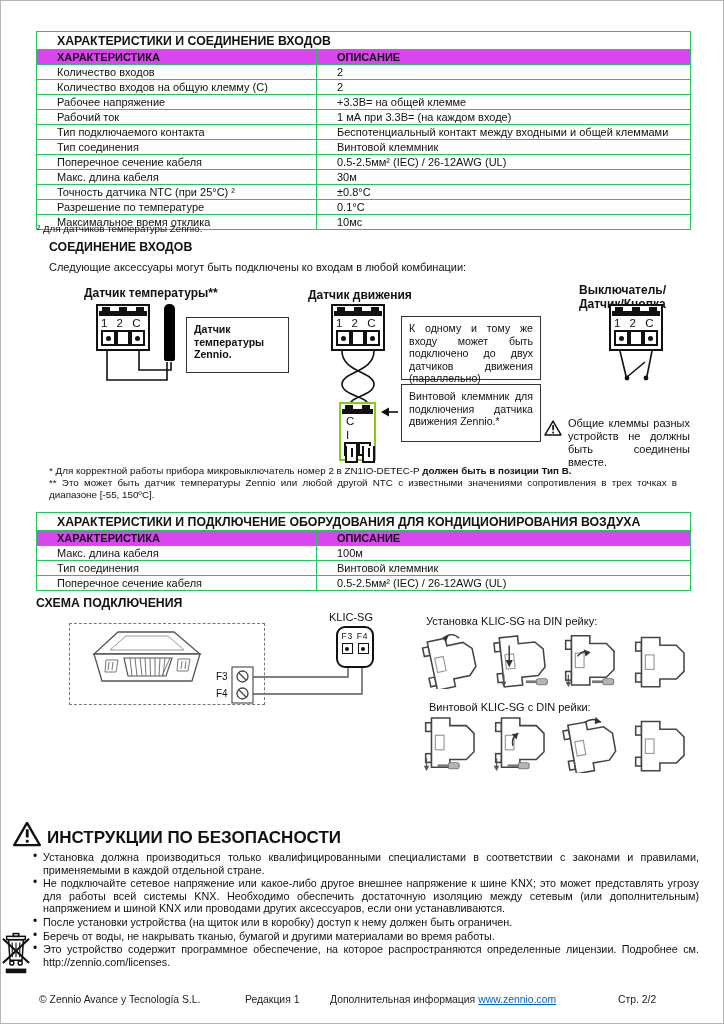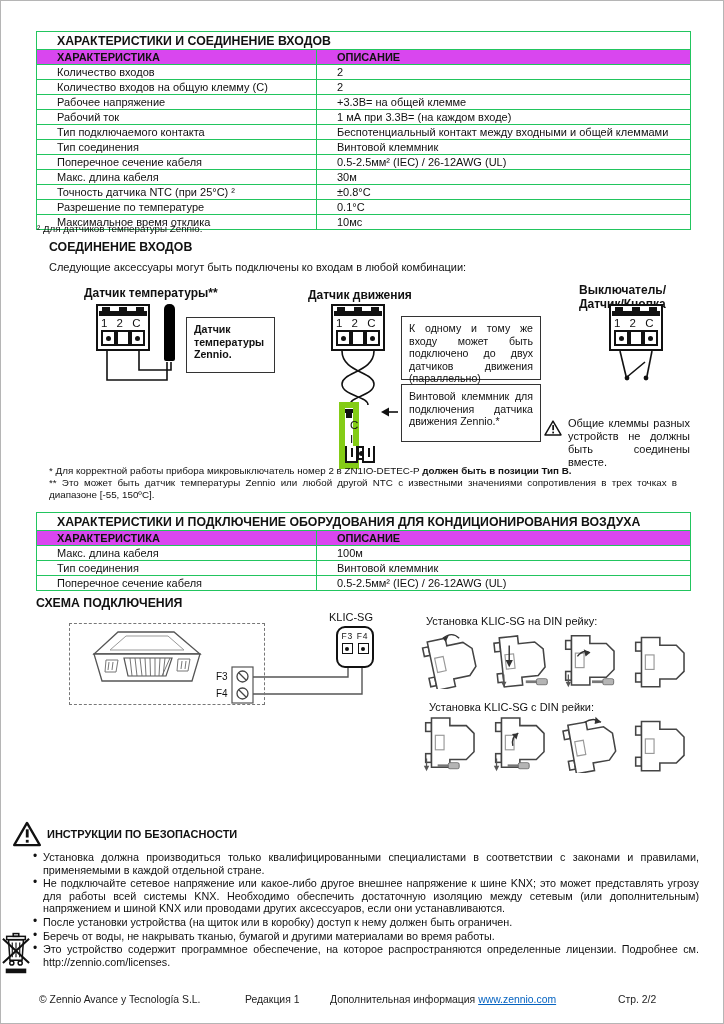--- a/index.html
+++ b/index.html
@@ -26,21 +26,21 @@
   
   .tblock{position:absolute;width:54px;border:2px solid #111;background:#fff;box-sizing:border-box;}
   .tb-bumps{display:flex;justify-content:space-around;height:4px;margin-top:1px;}
   .tb-bumps i{width:8px;height:4px;background:#111;}
   .tb-bar{height:5px;background:#111;margin:0 1px;}
   .tb-lab{font-size:11.5px;line-height:14px;letter-spacing:3px;padding-left:3px;}
   .tb-scr{display:flex;justify-content:space-between;padding:0 3px 3px;}
   .scr{width:12px;height:12px;border:2px solid #111;display:flex;align-items:center;
        justify-content:center;background:#fff;box-sizing:content-box;}
   .scr.on::after{content:"";width:5px;height:5px;background:#111;border-radius:50%;}
-  .cblock{position:absolute;width:20px;border:6px solid #84cc16;background:#fff;box-sizing:border-box;}
+  .cblock{position:absolute;width:37px;border:2px solid #84cc16;background:#fff;box-sizing:border-box;}
   .cb-scr{display:flex;justify-content:space-between;padding:0 3px 3px;}
   .cb-scr .scr{width:10px;height:10px;}
   .prong{position:absolute;width:9px;height:15px;border:2px solid #111;border-top:none;background:#fff;}
   .prong::after{content:"";display:block;width:2px;height:9px;background:#111;margin:2px auto 0;}
   .probe{position:absolute;width:11px;height:57px;background:#000;border-radius:5px 5px 2px 2px;}
   
   .dashed-box{position:absolute;border:1px dashed #777;}
   .klic-box{position:absolute;width:38px;height:42px;border:2.5px solid #111;border-radius:9px;
             background:#fff;box-sizing:border-box;}
   .klic-box .kb-lab{text-align:center;font-size:8.5px;margin-top:3px;letter-spacing:1px;}
@@ -212,21 +212,21 @@
         </div>
       <div class="tb-bar"></div>
       <div class="tb-lab">1 2 C</div>
       <div class="tb-scr">
           <span class="scr on"></span>
           <span class="scr"></span>
           <span class="scr on"></span>
         </div>
     </div>
     <div class="probe" style="left:128px;top:20px;"></div>
-    <div class="note-box bold" style="left:150px;top:33px;width:89px;height:56px;">Датчик температуры Zennio.</div>
+    <div class="note-box bold" style="left:150px;top:33px;width:103px;height:56px;">Датчик температуры Zennio.</div>
 
     <div class="tblock" style="left:295px;top:20px;">
       <div class="tb-bumps">
           <i></i>
           <i></i>
           <i></i>
         </div>
       <div class="tb-bar"></div>
       <div class="tb-lab">1 2 C</div>
       <div class="tb-scr">
@@ -356,21 +356,21 @@
       <path d="M20,28 Q26,20 34,24" fill="none" stroke="#333" stroke-width="1.5"></path>
         <polygon points="34,24 27,20 29,28" fill="#333"></polygon>
       <use href="#sym-driver" x="36" y="52" width="26" height="8"></use>
       <path d="M10,48 V58" stroke="#555" stroke-width="1.4"></path>
         <polygon points="10,62 7,56 13,56" fill="#555"></polygon>
     </svg>
     <svg class="din" style="left:593px;top:22px;" viewBox="0 0 70 64">
       <use href="#sym-module" x="3" y="4"></use>
     </svg>
 
-    <div class="body-text" style="left:393px;top:92px;">Установка KLIC-SG с DIN рейки:</div>
+    <div class="body-text" style="left:393px;top:92px;">Винтовой KLIC-SG с DIN рейки:</div>
 
     <svg class="din" style="left:383px;top:106px;" viewBox="0 0 70 64">
       <use href="#sym-module" x="3" y="0"></use>
       <path d="M8,48 V58" stroke="#555" stroke-width="1.4"></path>
         <polygon points="8,62 5,56 11,56" fill="#555"></polygon>
       <use href="#sym-driver" x="20" y="52" width="26" height="8"></use>
     </svg>
     <svg class="din" style="left:453px;top:106px;" viewBox="0 0 70 64">
       <use href="#sym-module" x="3" y="0"></use>
       <path d="M26,34 Q24,24 32,20" fill="none" stroke="#333" stroke-width="1.5"></path>
@@ -385,21 +385,21 @@
         <polygon points="46,8 40,2 39,10" fill="#333"></polygon>
     </svg>
     <svg class="din" style="left:593px;top:106px;" viewBox="0 0 70 64">
       <use href="#sym-module" x="3" y="4"></use>
     </svg>
   </div>
 
   <svg class="abs" style="left:12px;top:820px;" width="28" height="26">
       <use href="#sym-warn"></use>
     </svg>
-  <div class="h2" style="left:46px;top:827px;font-size:11px;">ИНСТРУКЦИИ ПО БЕЗОПАСНОСТИ</div>
+  <div class="h2" style="left:46px;top:827px;font-size:17px;">ИНСТРУКЦИИ ПО БЕЗОПАСНОСТИ</div>
 
   <div class="bullets">
     <div class="bl">Установка должна производиться только квалифицированными специалистами в соответствии с законами и правилами, применяемыми в каждой отдельной стране.</div>
     <div class="bl">Не подключайте сетевое напряжение или какое-либо другое внешнее напряжение к шине KNX; это может представлять угрозу для работы всей системы KNX. Необходимо обеспечить достаточную изоляцию между сетевым (или дополнительным) напряжением и шиной KNX или проводами других аксессуаров, если они устанавливаются.</div>
     <div class="bl">После установки устройства (на щиток или в коробку) доступ к нему должен быть ограничен.</div>
     <div class="bl">Беречь от воды, не накрывать тканью, бумагой и другими материалами во время работы.</div>
     <div class="bl">Это устройство содержит программное обеспечение, на которое распространяются определенные лицензии. Подробнее см. http://zennio.com/licenses.</div>
   </div>
 
   <svg class="abs" style="left:1px;top:931px;" width="28" height="47">

